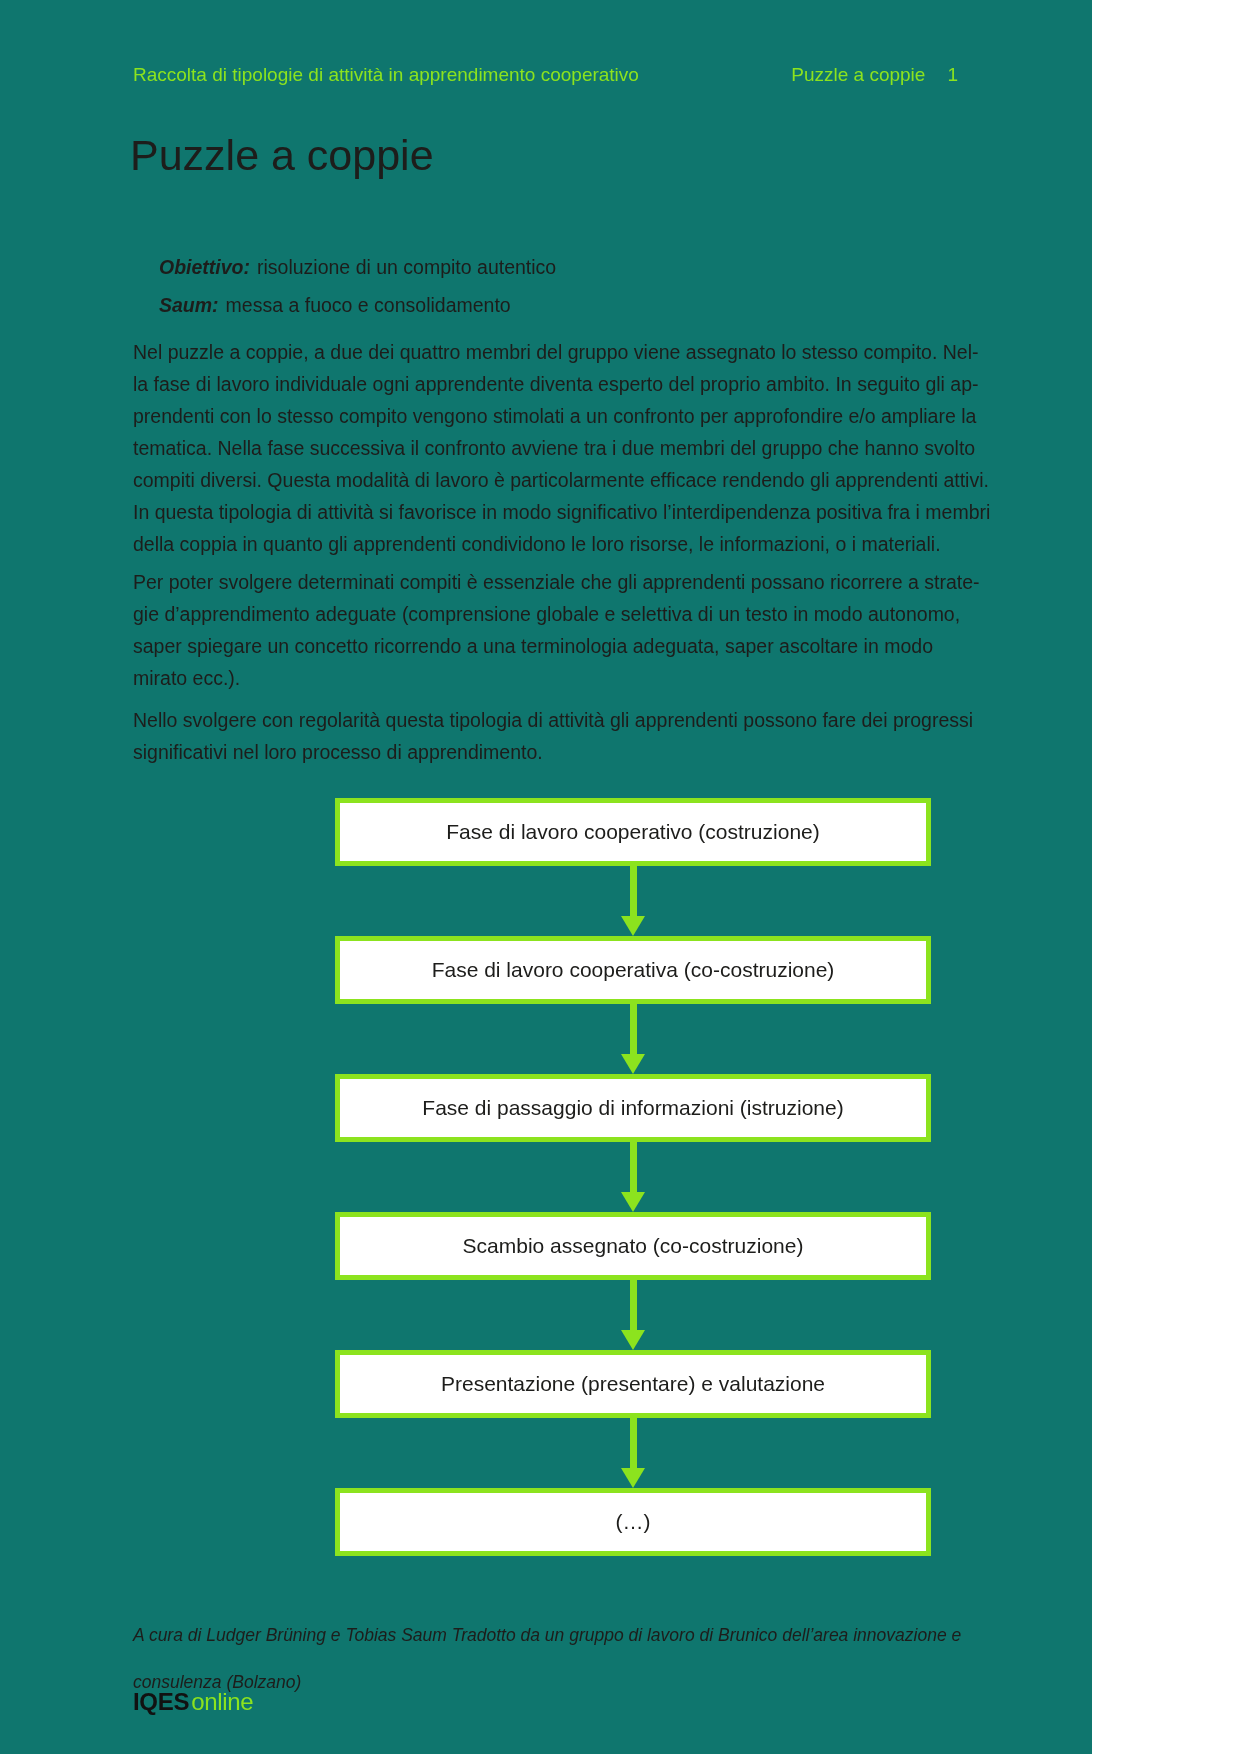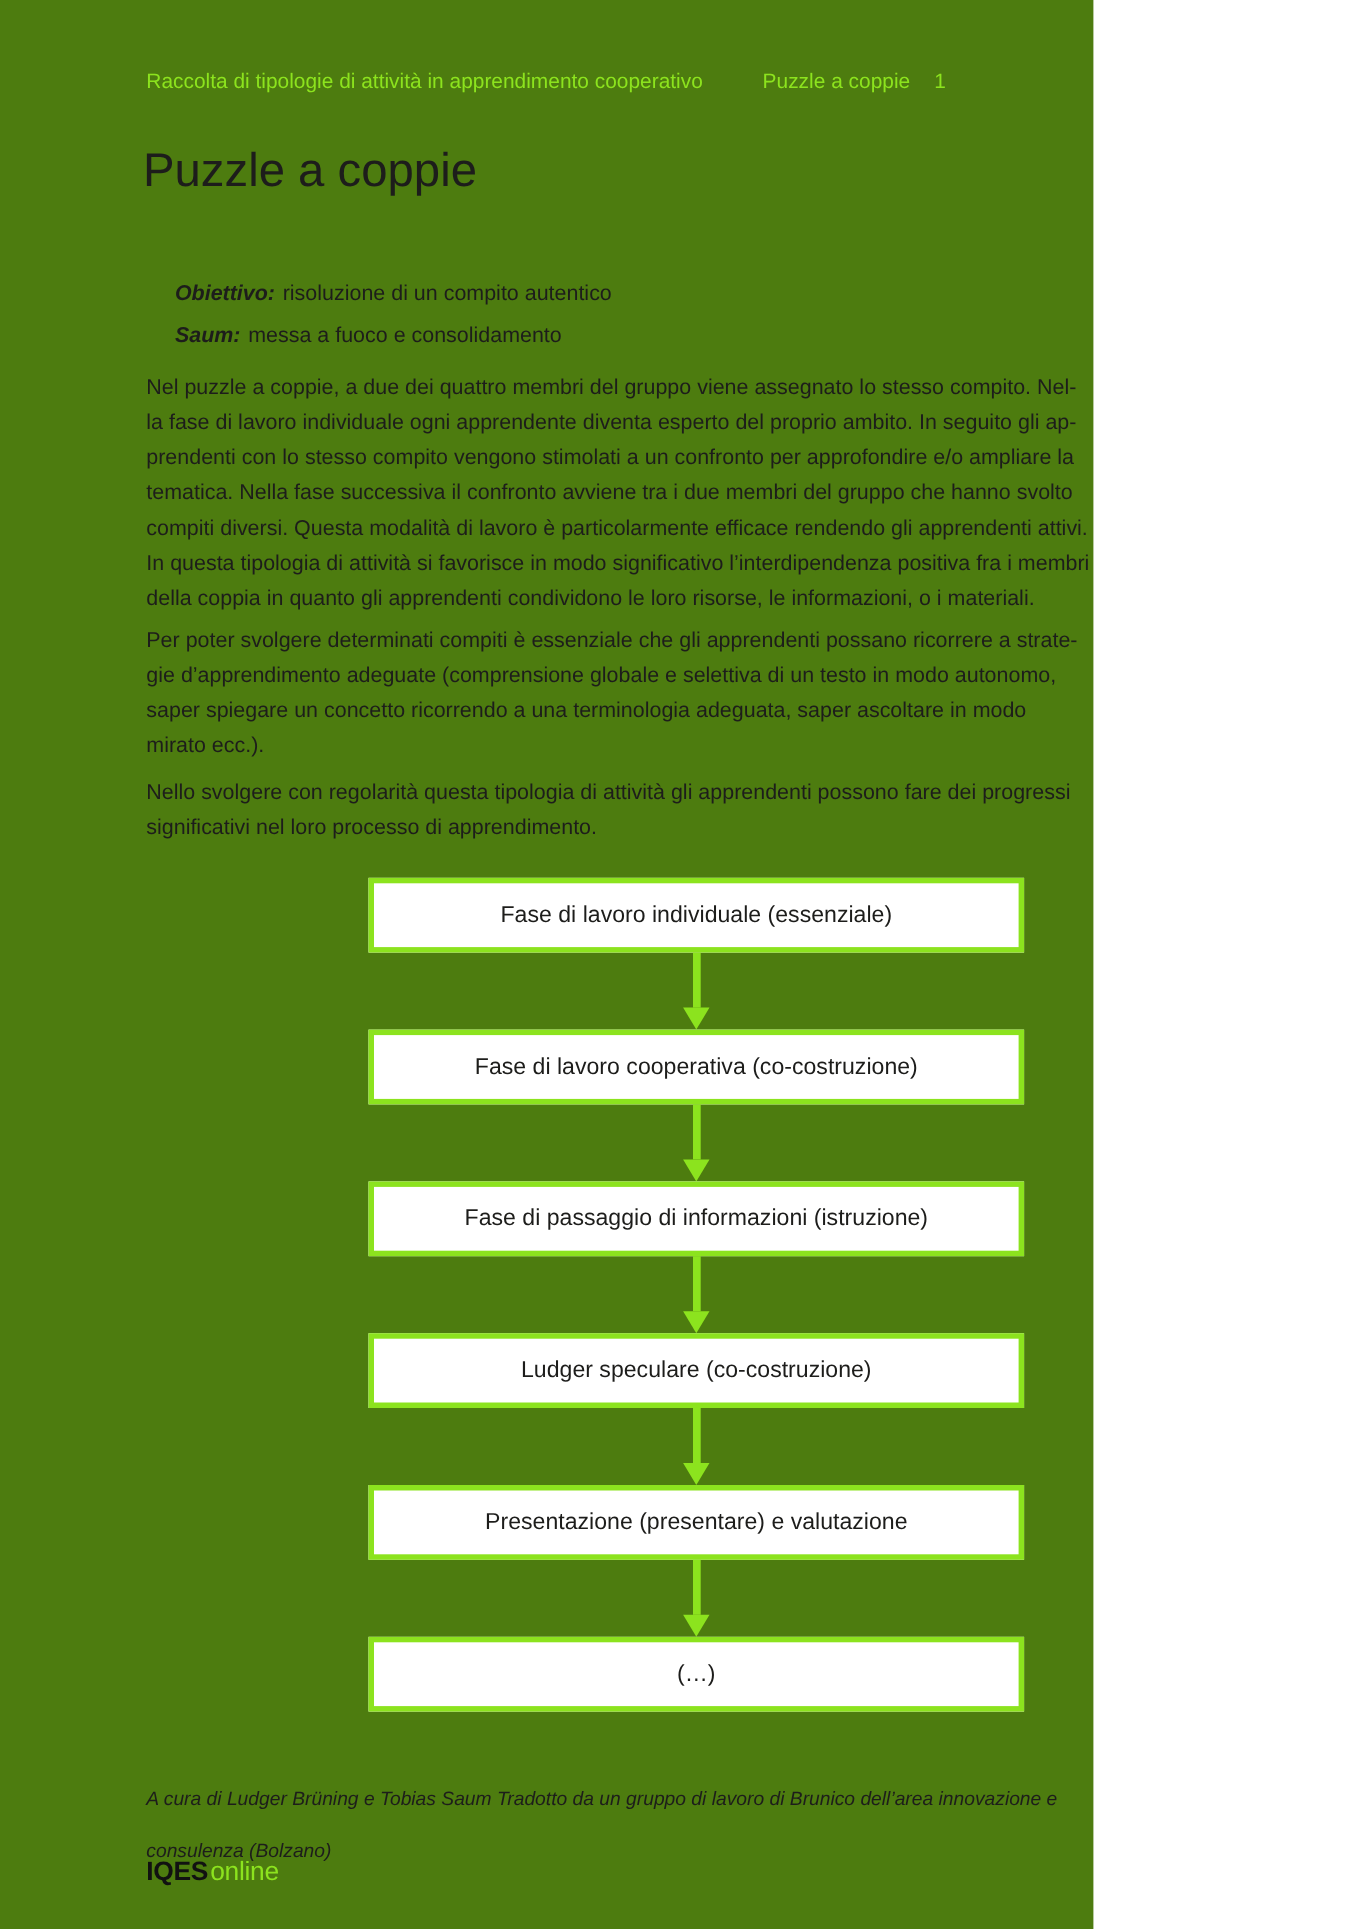--- a/index.html
+++ b/index.html
@@ -1,21 +1,21 @@
 <!DOCTYPE html>
 <html style="--accent: #8ce31e; --ink: #1d1d1b;"><head>
 <meta charset="utf-8">
 <style>
   :root { --accent: #8ce31e; --ink: #1d1d1b; }
   * { margin: 0; padding: 0; box-sizing: border-box; }
   html, body { background: #ffffff; }
   .page {
     position: relative;
-    width: 994px; height: 1754px;
-    background: #4d7c0f;
+    width: 1092px; height: 1754px;
+    background: #0f766e;
     font-family: "Liberation Sans", "DejaVu Sans", sans-serif;
     color: var(--ink);
     overflow: hidden;
   }
   .header {
     position: absolute; top: 64px; left: 133px; right: 134px;
     display: flex; justify-content: space-between; align-items: baseline;
     font-size: 19px; color: var(--accent);
   }
   .header-right { display: flex; align-items: baseline; }
@@ -103,36 +103,36 @@
 In questa tipologia di attività si favorisce in modo significativo l’interdipendenza positiva fra i membri
 della coppia in quanto gli apprendenti condividono le loro risorse, le informazioni, o i materiali.</p>
   <p class="body-par p1">Per poter svolgere determinati compiti è essenziale che gli apprendenti possano ricorrere a strate-
 gie d’apprendimento adeguate (comprensione globale e selettiva di un testo in modo autonomo,
 saper spiegare un concetto ricorrendo a una terminologia adeguata, saper ascoltare in modo
 mirato ecc.).</p>
   <p class="body-par p2">Nello svolgere con regolarità questa tipologia di attività gli apprendenti possono fare dei progressi
 significativi nel loro processo di apprendimento.</p>
 
   <div class="flowchart">
-    <div class="flow-box">Fase di lavoro individuale (essenziale)</div>
+    <div class="flow-box">Fase di lavoro cooperativo (costruzione)</div>
     <div class="flow-arrow">
         <div class="stem"></div>
         <div class="head"></div>
       </div>
     <div class="flow-box">Fase di lavoro cooperativa (co-costruzione)</div>
     <div class="flow-arrow">
         <div class="stem"></div>
         <div class="head"></div>
       </div>
     <div class="flow-box">Fase di passaggio di informazioni (istruzione)</div>
     <div class="flow-arrow">
         <div class="stem"></div>
         <div class="head"></div>
       </div>
-    <div class="flow-box">Ludger speculare (co-costruzione)</div>
+    <div class="flow-box">Scambio assegnato (co-costruzione)</div>
     <div class="flow-arrow">
         <div class="stem"></div>
         <div class="head"></div>
       </div>
     <div class="flow-box">Presentazione (presentare) e valutazione</div>
     <div class="flow-arrow">
         <div class="stem"></div>
         <div class="head"></div>
       </div>
     <div class="flow-box">(…)</div>

